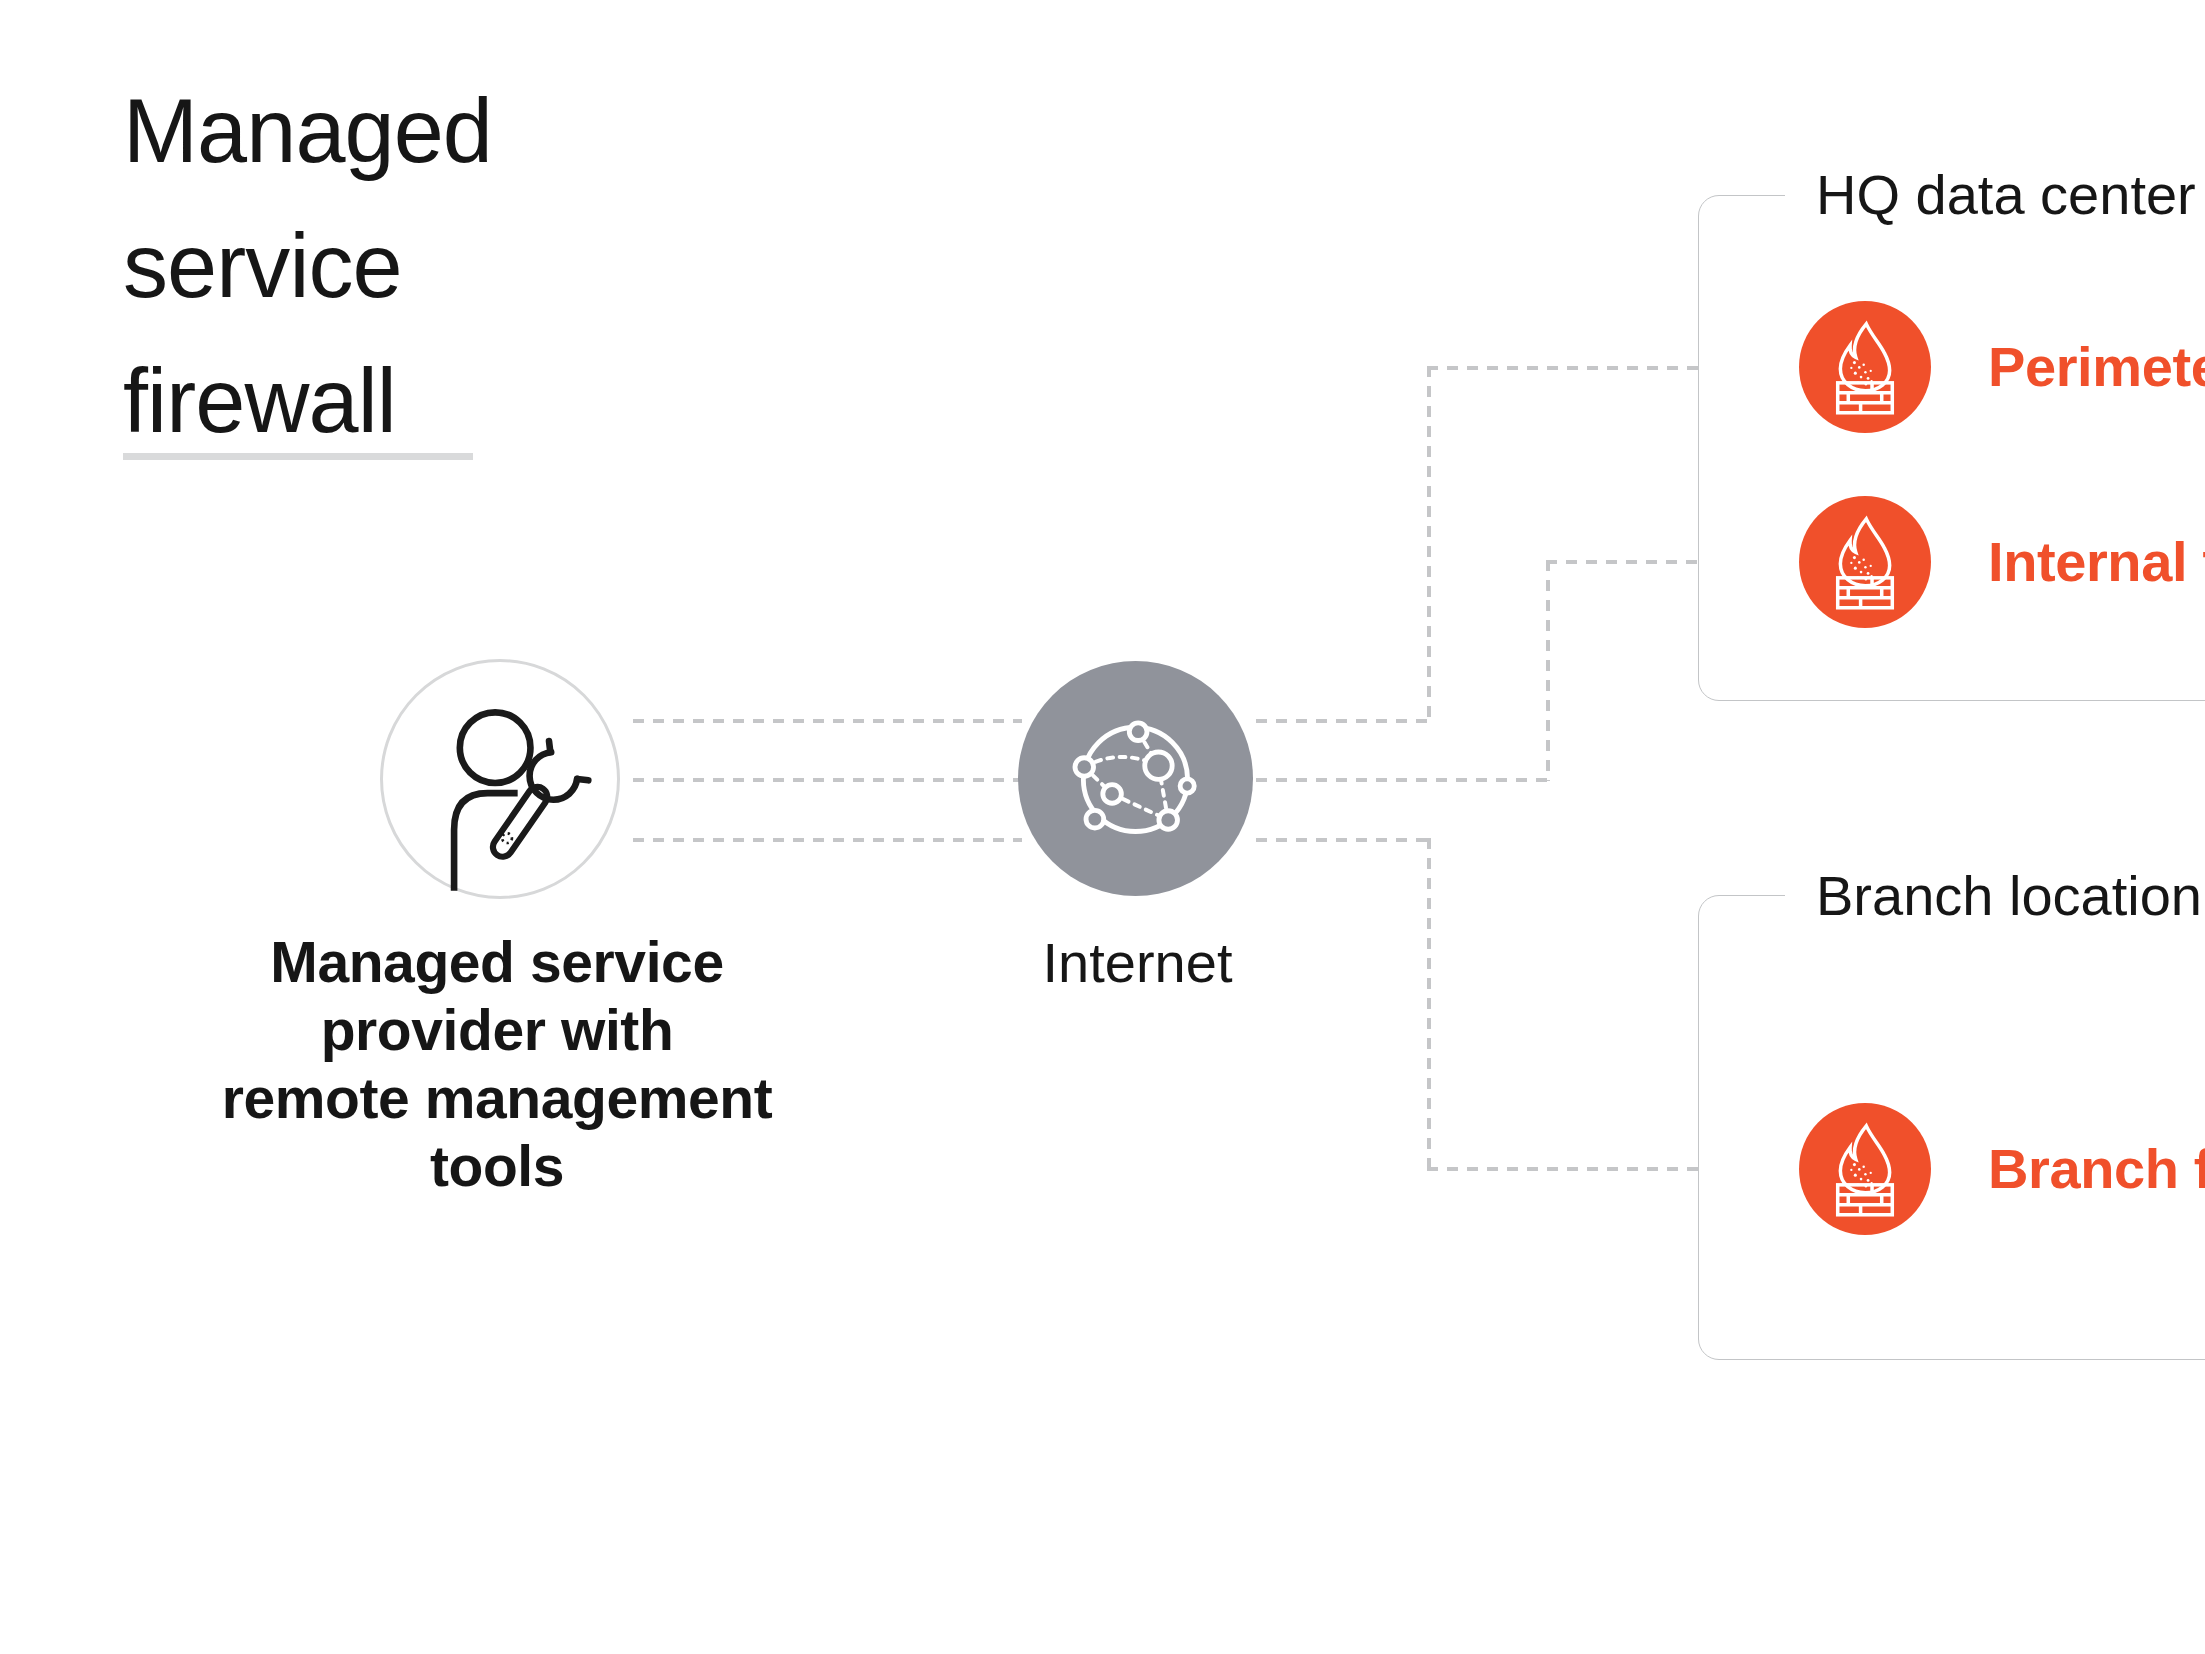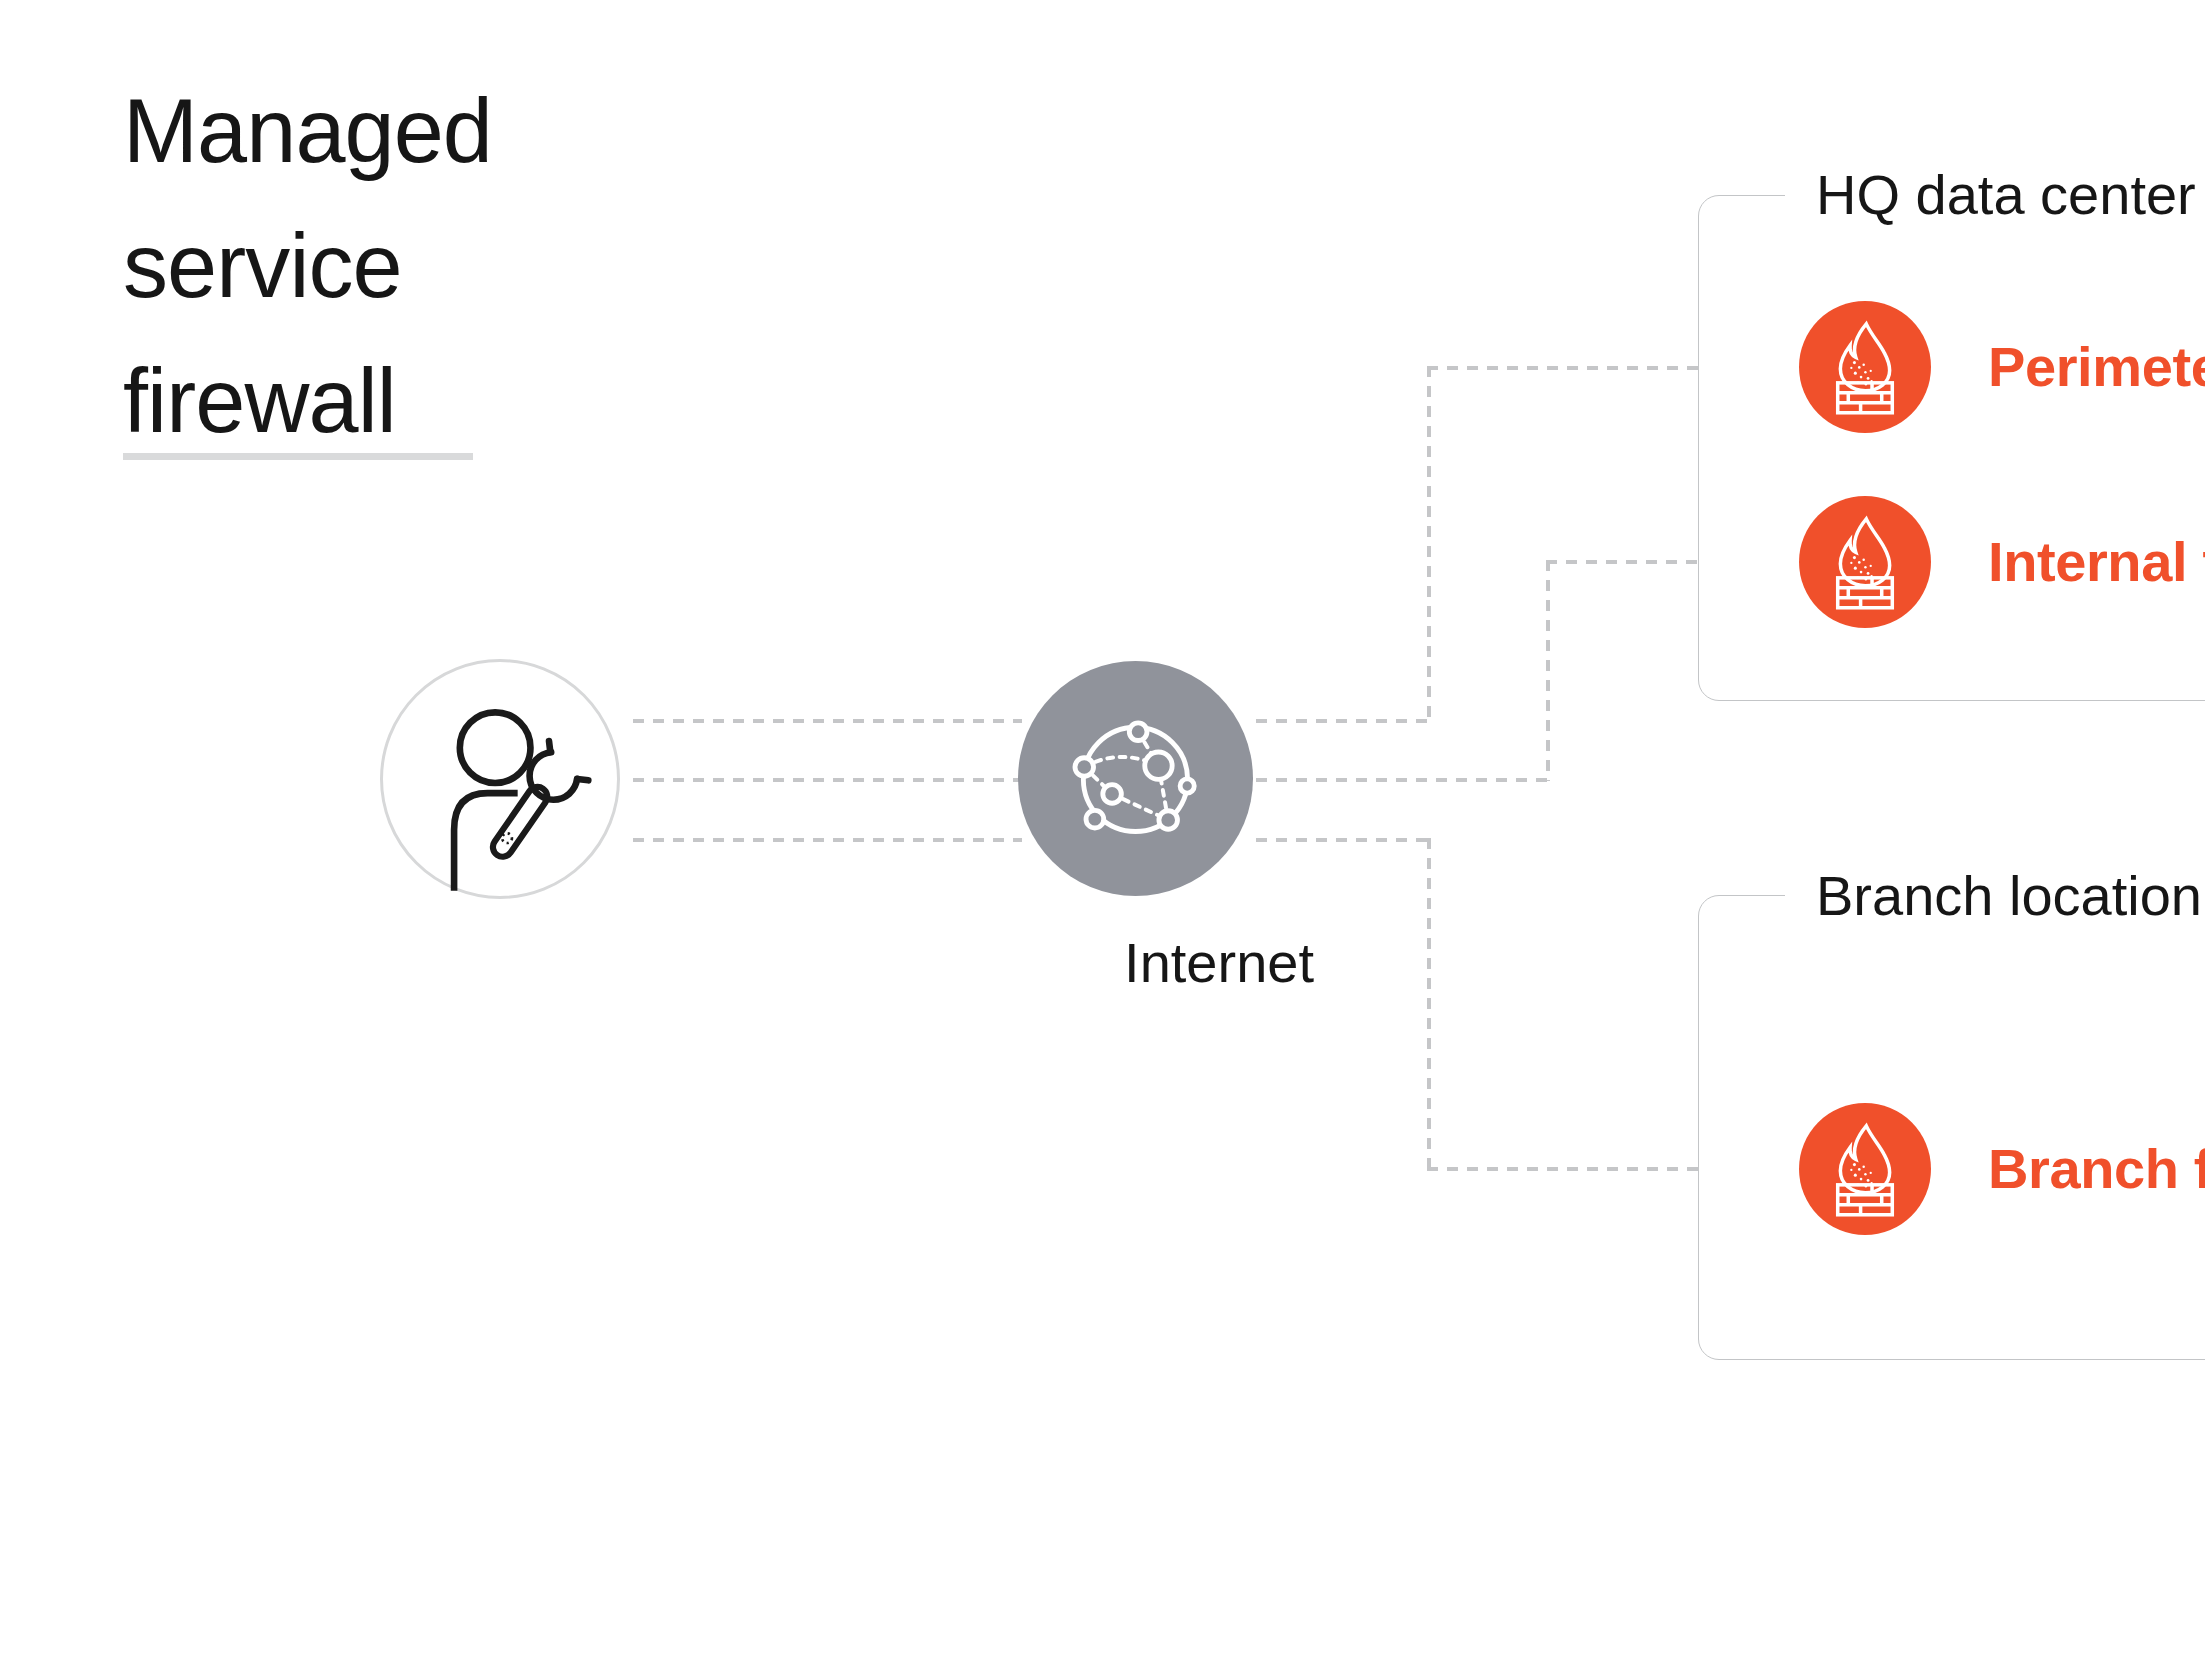--- a/index.html
+++ b/index.html
@@ -13,21 +13,21 @@
     white-space:pre-line;color:#161616;
   }
   .title-rule{background:#D9DADB;}
   .node-circle{border-radius:50%;}
   .person-circle{background:#ffffff;border:3.5px solid #D7D8D9;}
   .internet-circle{background:#90939B;}
   .caption{
     font-size:57px;line-height:68px;font-weight:700;text-align:center;
     white-space:pre-line;color:#161616;letter-spacing:-0.4px;
   }
-  .internet-label{font-size:56px;line-height:1;font-weight:400;text-align:right;color:#161616;}
+  .internet-label{font-size:56px;line-height:1;font-weight:400;text-align:center;color:#161616;}
   .zone-box{border:1.8px solid #C3C5C7;border-radius:21px;background:#ffffff;}
   .zone-label{
     font-size:56px;line-height:1;font-weight:400;color:#161616;background:#ffffff;
     padding:8px 77px 8px 31px;transform:translateY(-50%);white-space:nowrap;
   }
   .fw-circle{background:#F0502B;}
   .row-label{
     font-size:56px;line-height:1;font-weight:700;color:#F0502B;
     transform:translateY(-50%);white-space:nowrap;letter-spacing:-0.4px;
   }
@@ -70,20 +70,24 @@
       <line x1="350" y1="305" x2="271" y2="419" stroke="#1A1A1A" stroke-width="58" stroke-linecap="round"></line>
       <line x1="350" y1="305" x2="271" y2="419" stroke="#ffffff" stroke-width="30" stroke-linecap="round"></line>
 
       <circle cx="386" cy="258" r="54" fill="none" stroke="#1A1A1A" stroke-width="15" pathLength="360" stroke-dasharray="256 104" stroke-dashoffset="-7" stroke-linecap="round"></circle>
       <line x1="379" y1="204" x2="376" y2="179" stroke="#1A1A1A" stroke-width="15" stroke-linecap="round"></line>
       <line x1="440" y1="265" x2="465" y2="268" stroke="#1A1A1A" stroke-width="15" stroke-linecap="round"></line>
 
       <circle cx="281" cy="399" r="11" fill="none" stroke="#1A1A1A" stroke-width="6" stroke-dasharray="5 8"></circle>
     </svg>
   </div>
+  <div class="abs caption" style="left:144px;top:928px;width:706px;">Managed service
+provider with
+remote management
+tools</div>
 
   <div class="abs node-circle internet-circle" style="left:1018px;top:661px;width:235px;height:235px;">
     <svg width="235" height="235" viewBox="0 0 532 532">
       <circle cx="266" cy="268" r="118" fill="none" stroke="#ffffff" stroke-width="11"></circle>
       <g fill="none" stroke="#ffffff" stroke-width="9" stroke-dasharray="13 15" stroke-linecap="round">
         <path d="M 272 160 L 318 237"></path>
         <path d="M 150 240 Q 230 196 318 237"></path>
         <path d="M 150 240 L 213 301"></path>
         <path d="M 213 301 L 340 360"></path>
         <path d="M 318 237 L 340 360"></path>

